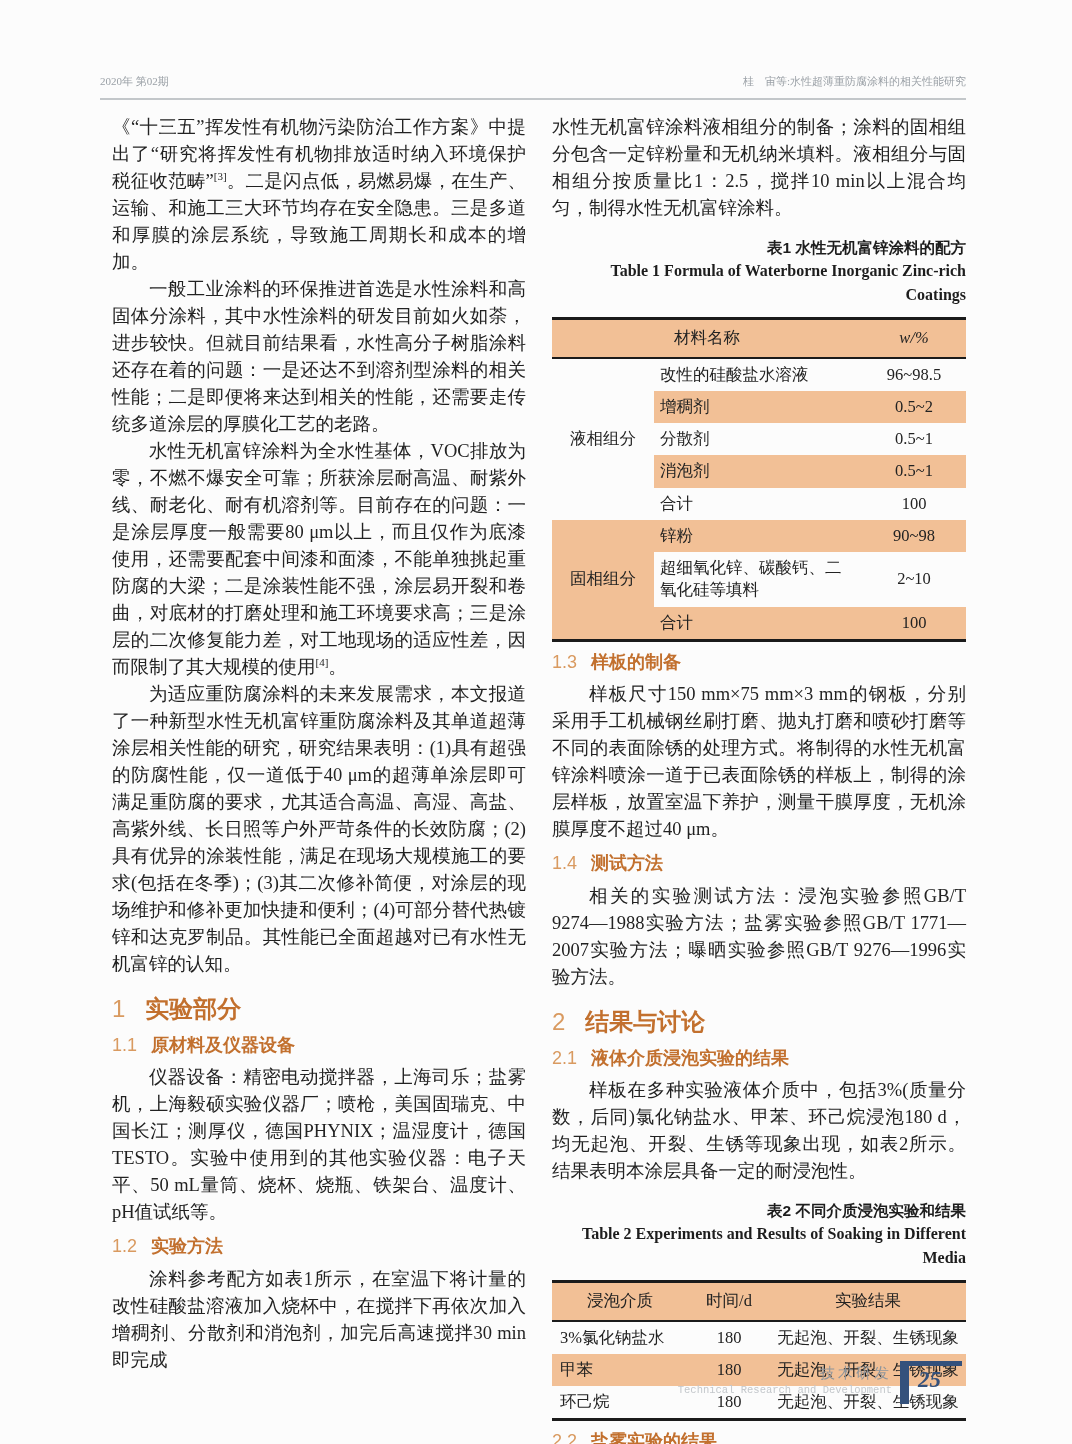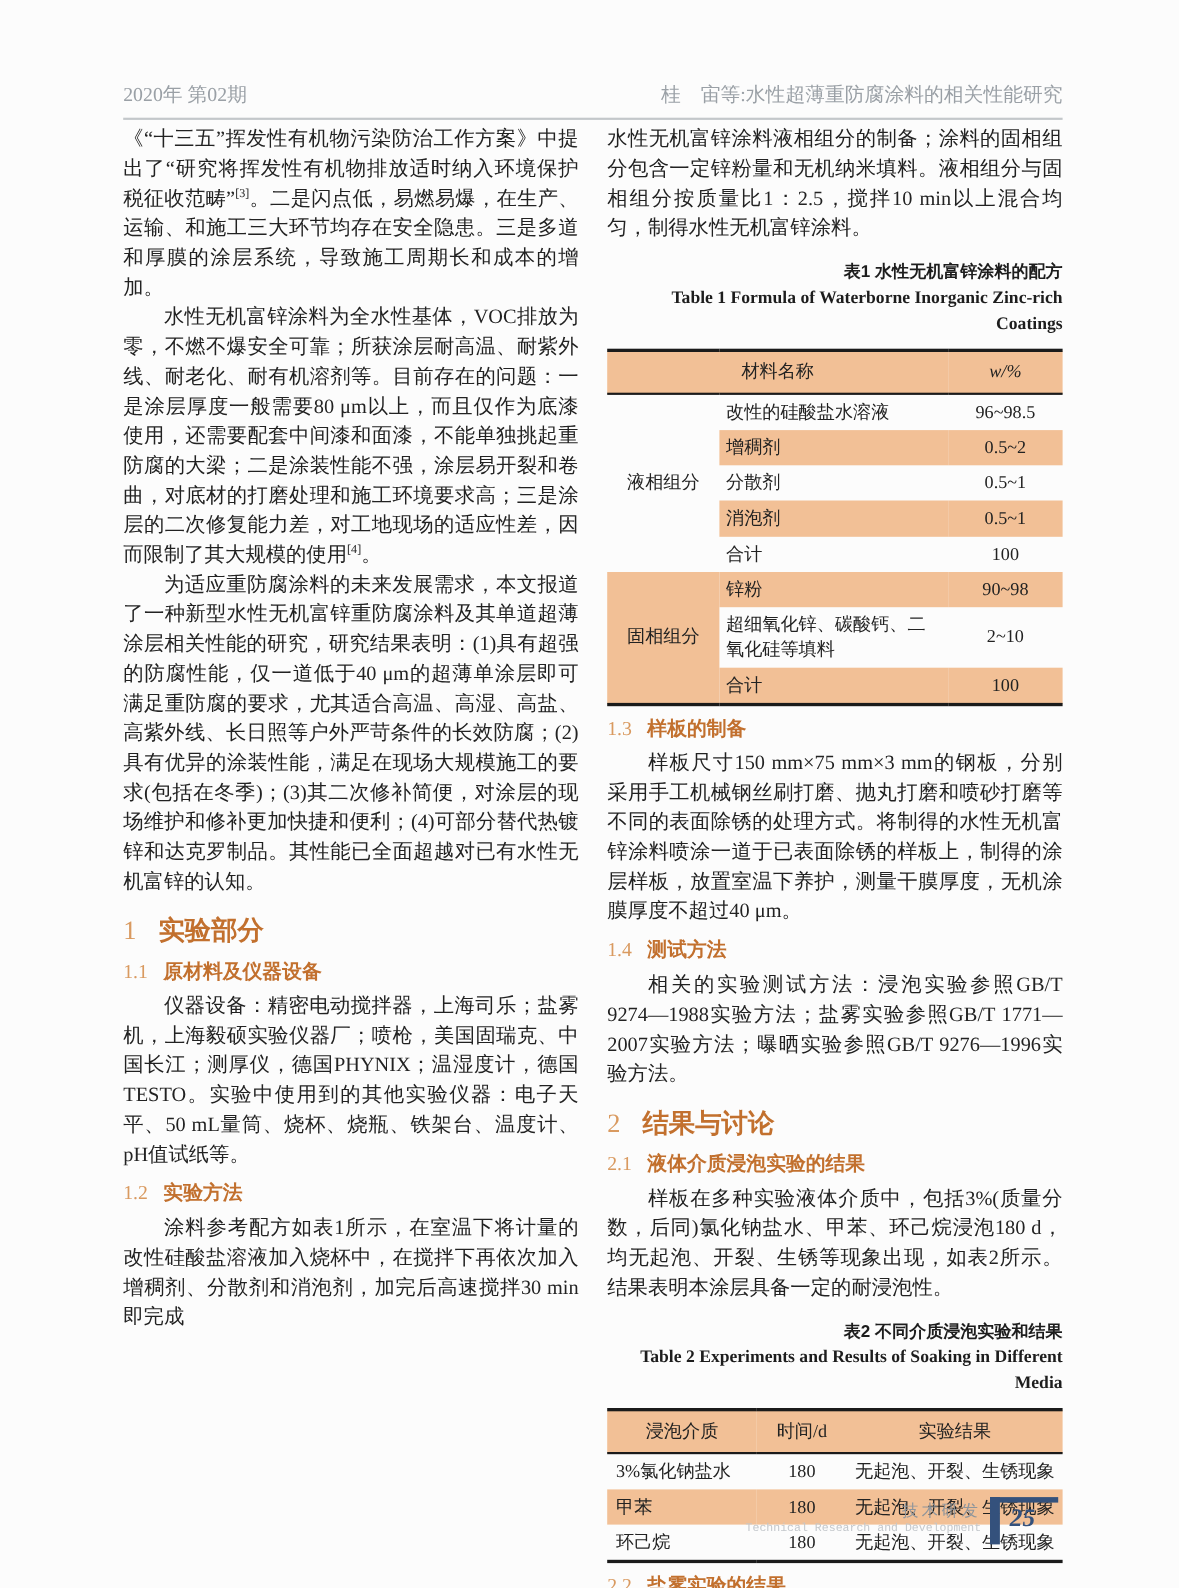--- a/index.html
+++ b/index.html
@@ -4,38 +4,38 @@
 <style>
   html,body { margin:0; padding:0; background:#e8e8e8; }
   .page {
     position:relative; width:1072px; height:1444px; margin:0 auto;
     background:#fcfcfc; overflow:hidden;
     font-family:"Liberation Serif","DejaVu Serif",serif;
     color:#222;
   }
   
   .masthead {
-    position:absolute; top:74px; left:112px; right:106px;
+    position:absolute; top:74px; left:100px; right:106px;
     display:flex; justify-content:space-between; align-items:flex-end;
-    font-size:18px; color:#9aa0a6;
+    font-size:11px; color:#9aa0a6;
     border-bottom:2px solid #c3c7ca; padding-bottom:9px;text-align:center;
   }
   
   .columns {
     position:absolute; top:114px; left:112px; right:106px;
     display:flex; gap:26px;
   }
   .col { flex:1; min-width:0; text-align:justify; text-justify:inter-character;
          font-size:18.5px; line-height:27px; }
   .col p { margin:0; text-indent:2em; }
   .col p.cont { text-indent:0; }
   sup.ref { font-size:11px; line-height:0; vertical-align:super; }
 
   h1.sec, h2.sub {
-    font-family:Liberation Serif, serif;
+    font-family:Liberation Sans, sans-serif;
     color:#c2702e; text-indent:0; text-align:left;
   }
   h1.sec { font-size:24px; font-weight:bold; margin:16px 0 10px; line-height:1.25; }
   h1.sec .num { color:#d99a60; font-weight:normal; margin-right:20px; }
   h2.sub { font-size:18px; font-weight:bold; margin:9px 0 7px; line-height:1.3; }
   h2.sub .num { color:#d99a60; font-weight:normal; margin-right:14px; }
 
   
   .tcap { margin-top:14px; text-align:right; line-height:1.5; }
   .tcap-zh { font-family:"Liberation Sans","DejaVu Sans",sans-serif;
@@ -83,20 +83,21 @@
 
   <header class="masthead">
     <span>2020年  第02期</span>
     <span>桂　宙等:水性超薄重防腐涂料的相关性能研究</span>
   </header>
 
   <div class="columns">
 
     <div class="col">
       <p class="cont"><span>《“十三五”挥发性有机物污染防治工作方案》中提出了“研究将挥发性有机物排放适时纳入环境保护税征收范畴”</span><sup class="ref">[3]</sup><span>。二是闪点低，易燃易爆，在生产、运输、和施工三大环节均存在安全隐患。三是多道和厚膜的涂层系统，导致施工周期长和成本的增加。</span></p>
+      <p>一般工业涂料的环保推进首选是水性涂料和高固体分涂料，其中水性涂料的研发目前如火如荼，进步较快。但就目前结果看，水性高分子树脂涂料还存在着的问题：一是还达不到溶剂型涂料的相关性能；二是即便将来达到相关的性能，还需要走传统多道涂层的厚膜化工艺的老路。</p>
       <p><span>水性无机富锌涂料为全水性基体，VOC排放为零，不燃不爆安全可靠；所获涂层耐高温、耐紫外线、耐老化、耐有机溶剂等。目前存在的问题：一是涂层厚度一般需要80 μm以上，而且仅作为底漆使用，还需要配套中间漆和面漆，不能单独挑起重防腐的大梁；二是涂装性能不强，涂层易开裂和卷曲，对底材的打磨处理和施工环境要求高；三是涂层的二次修复能力差，对工地现场的适应性差，因而限制了其大规模的使用</span><sup class="ref">[4]</sup><span>。</span></p>
       <p>为适应重防腐涂料的未来发展需求，本文报道了一种新型水性无机富锌重防腐涂料及其单道超薄涂层相关性能的研究，研究结果表明：(1)具有超强的防腐性能，仅一道低于40 μm的超薄单涂层即可满足重防腐的要求，尤其适合高温、高湿、高盐、高紫外线、长日照等户外严苛条件的长效防腐；(2)具有优异的涂装性能，满足在现场大规模施工的要求(包括在冬季)；(3)其二次修补简便，对涂层的现场维护和修补更加快捷和便利；(4)可部分替代热镀锌和达克罗制品。其性能已全面超越对已有水性无机富锌的认知。</p>
 
       <h1 class="sec"><span class="num">1</span><span>实验部分</span></h1>
 
       <h2 class="sub"><span class="num">1.1</span><span>原材料及仪器设备</span></h2>
       <p>仪器设备：精密电动搅拌器，上海司乐；盐雾机，上海毅硕实验仪器厂；喷枪，美国固瑞克、中国长江；测厚仪，德国PHYNIX；温湿度计，德国TESTO。实验中使用到的其他实验仪器：电子天平、50 mL量筒、烧杯、烧瓶、铁架台、温度计、pH值试纸等。</p>
 
       <h2 class="sub"><span class="num">1.2</span><span>实验方法</span></h2>
       <p>涂料参考配方如表1所示，在室温下将计量的改性硅酸盐溶液加入烧杯中，在搅拌下再依次加入增稠剂、分散剂和消泡剂，加完后高速搅拌30 min即完成</p>

